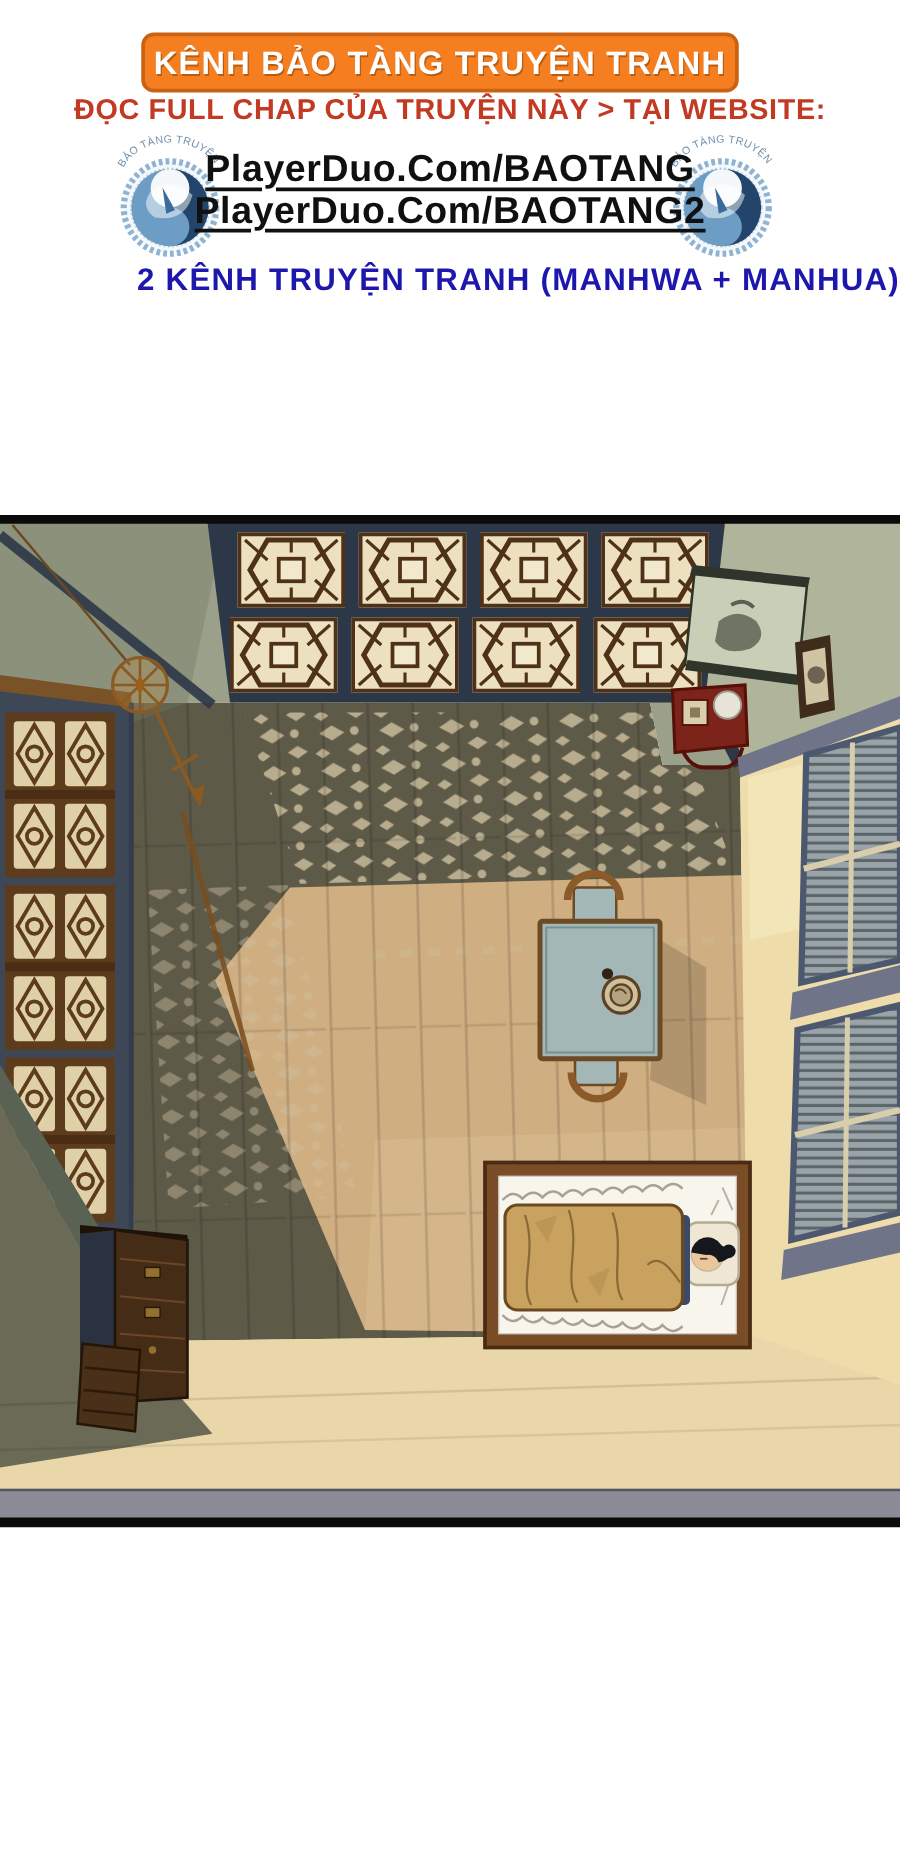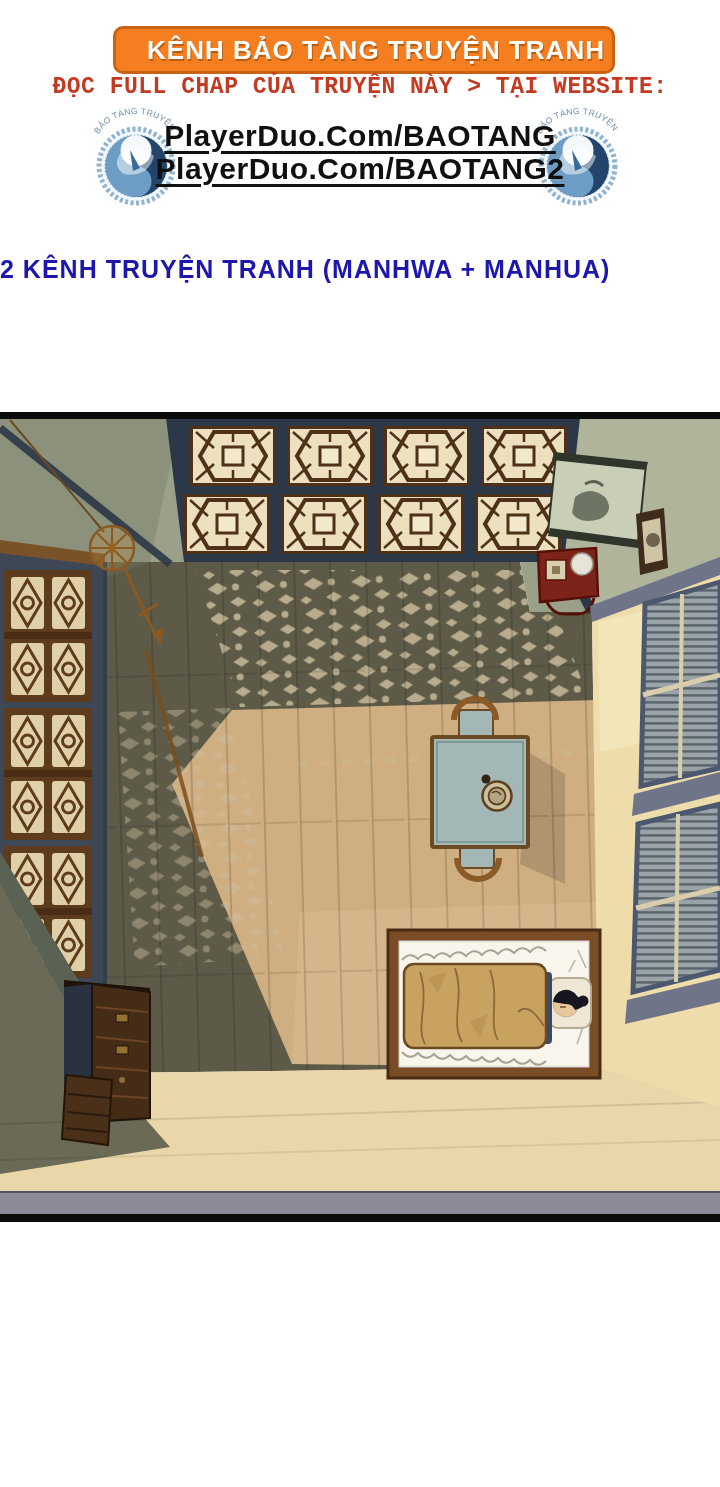--- a/index.html
+++ b/index.html
@@ -2,30 +2,30 @@
 <html><head>
 <meta charset="utf-8">
 <style>
   html,body{margin:0;padding:0;background:#ffffff;}
   .page{position:relative;width:720px;height:1487px;background:#ffffff;overflow:hidden;
         font-family:"Liberation Sans",sans-serif;}
   
   .banner{position:absolute;left:113px;top:26px;width:472px;height:42px;
           background:#f57f20;border:3px solid #c96212;border-radius:10px;
           color:#ffffff;font-weight:800;font-size:26px;letter-spacing:1px;
-          text-align:center;line-height:42px;text-shadow:1px 2px 0 #b95c0e;padding-left:24px;}
+          text-align:center;line-height:42px;text-shadow:1px 2px 0 #b95c0e;}
   .subtitle{position:absolute;left:0;top:74px;width:720px;text-align:center;
-            color:#c23a22;font-weight:800;font-size:23px;letter-spacing:.5px;font-family:Liberation Mono, monospace;}
+            color:#c23a22;font-weight:800;font-size:23px;letter-spacing:.5px;}
   .pd-link{position:absolute;left:0;width:720px;text-align:center;color:#101010;
            font-weight:800;font-size:30px;letter-spacing:.5px;
            text-decoration:underline;text-decoration-thickness:3px;text-underline-offset:5px;}
   .pd-link.l1{top:119px;}
   .pd-link.l2{top:152px;}
-  .footnote{position:absolute;left:0;top:210px;width:720px;text-align:left;
-            color:#1d17ad;font-weight:800;font-size:25px;letter-spacing:1px;margin-top:45px;}
+  .footnote{position:absolute;left:0;top:210px;width:720px;text-align:right;
+            color:#1d17ad;font-weight:800;font-size:25px;letter-spacing:1px;}
   .logo{position:absolute;}
   .logo.left{left:90px;top:102px;}
   .logo.right{left:532px;top:102px;}
   
   .comic{position:absolute;left:0;top:412px;width:720px;height:810px;}
   .comic svg{display:block;}
 </style>
 </head>
 <body>
 

